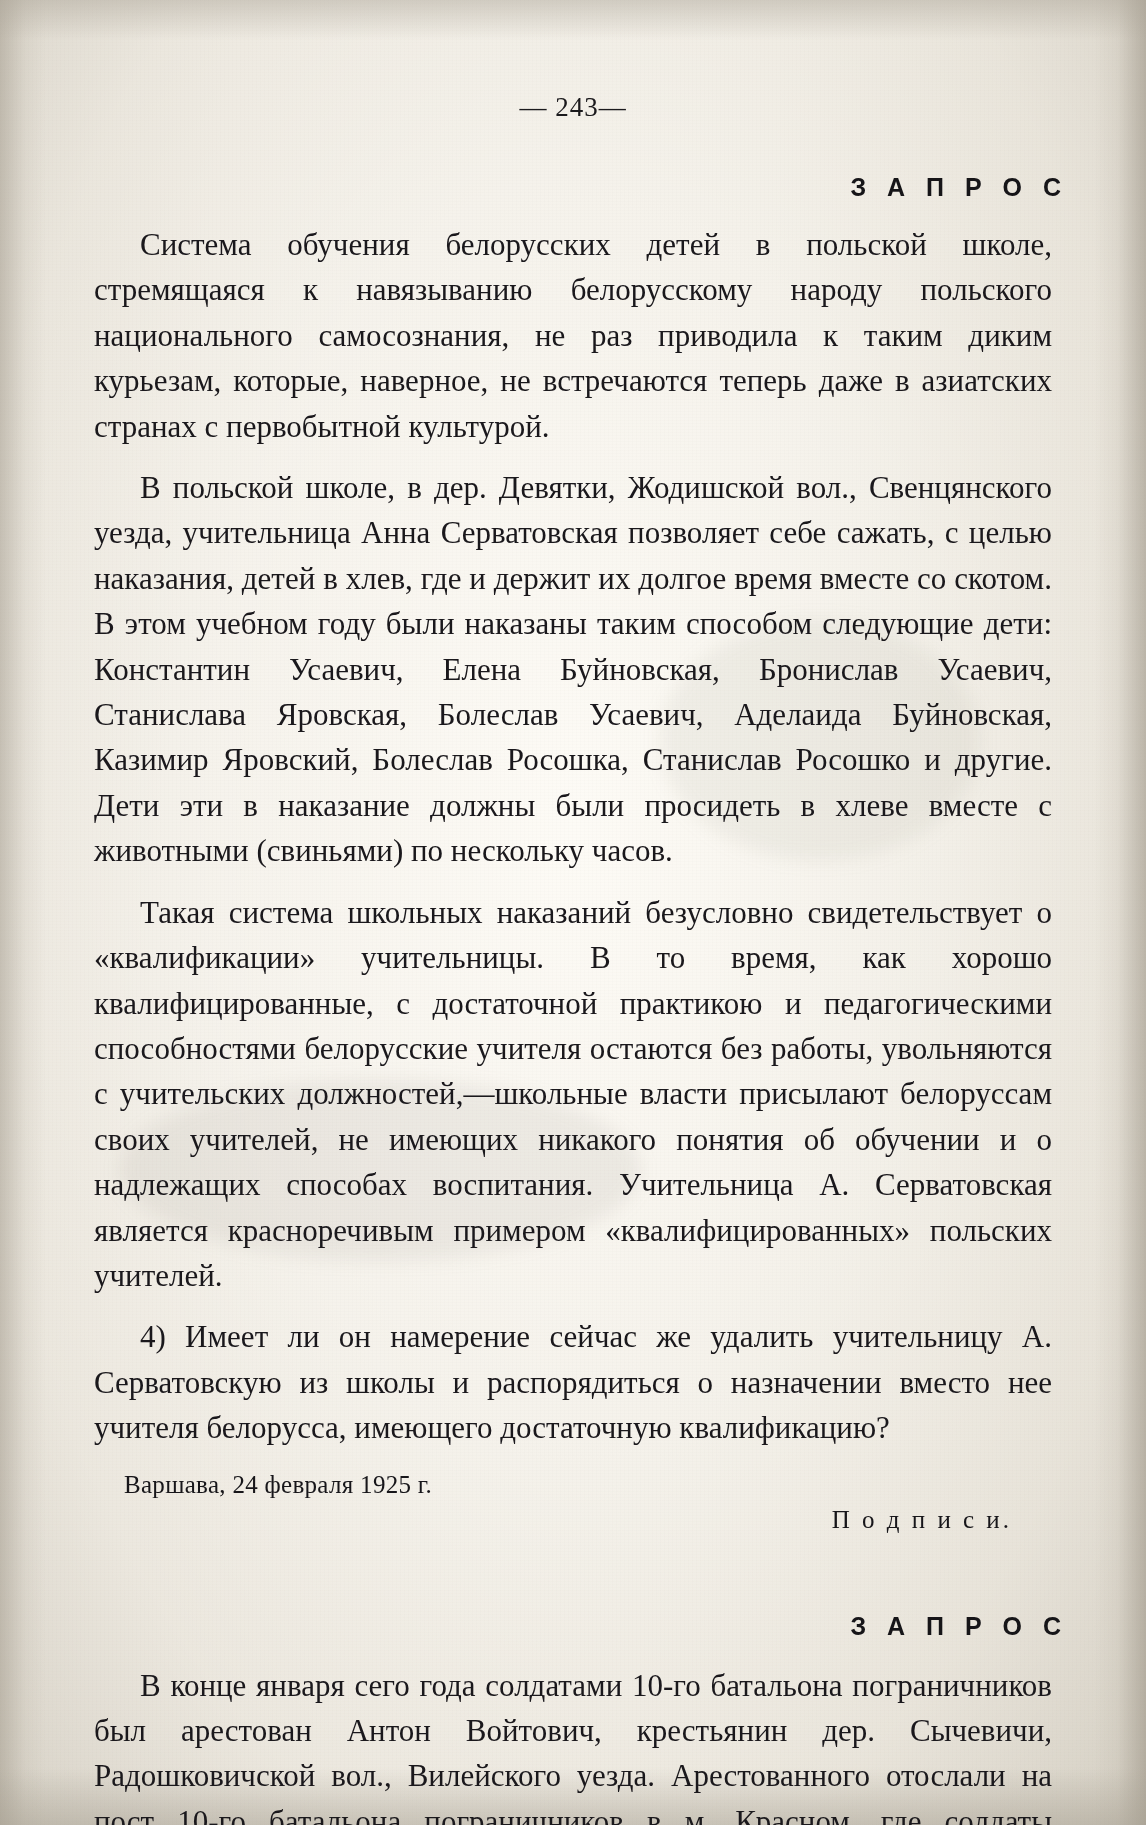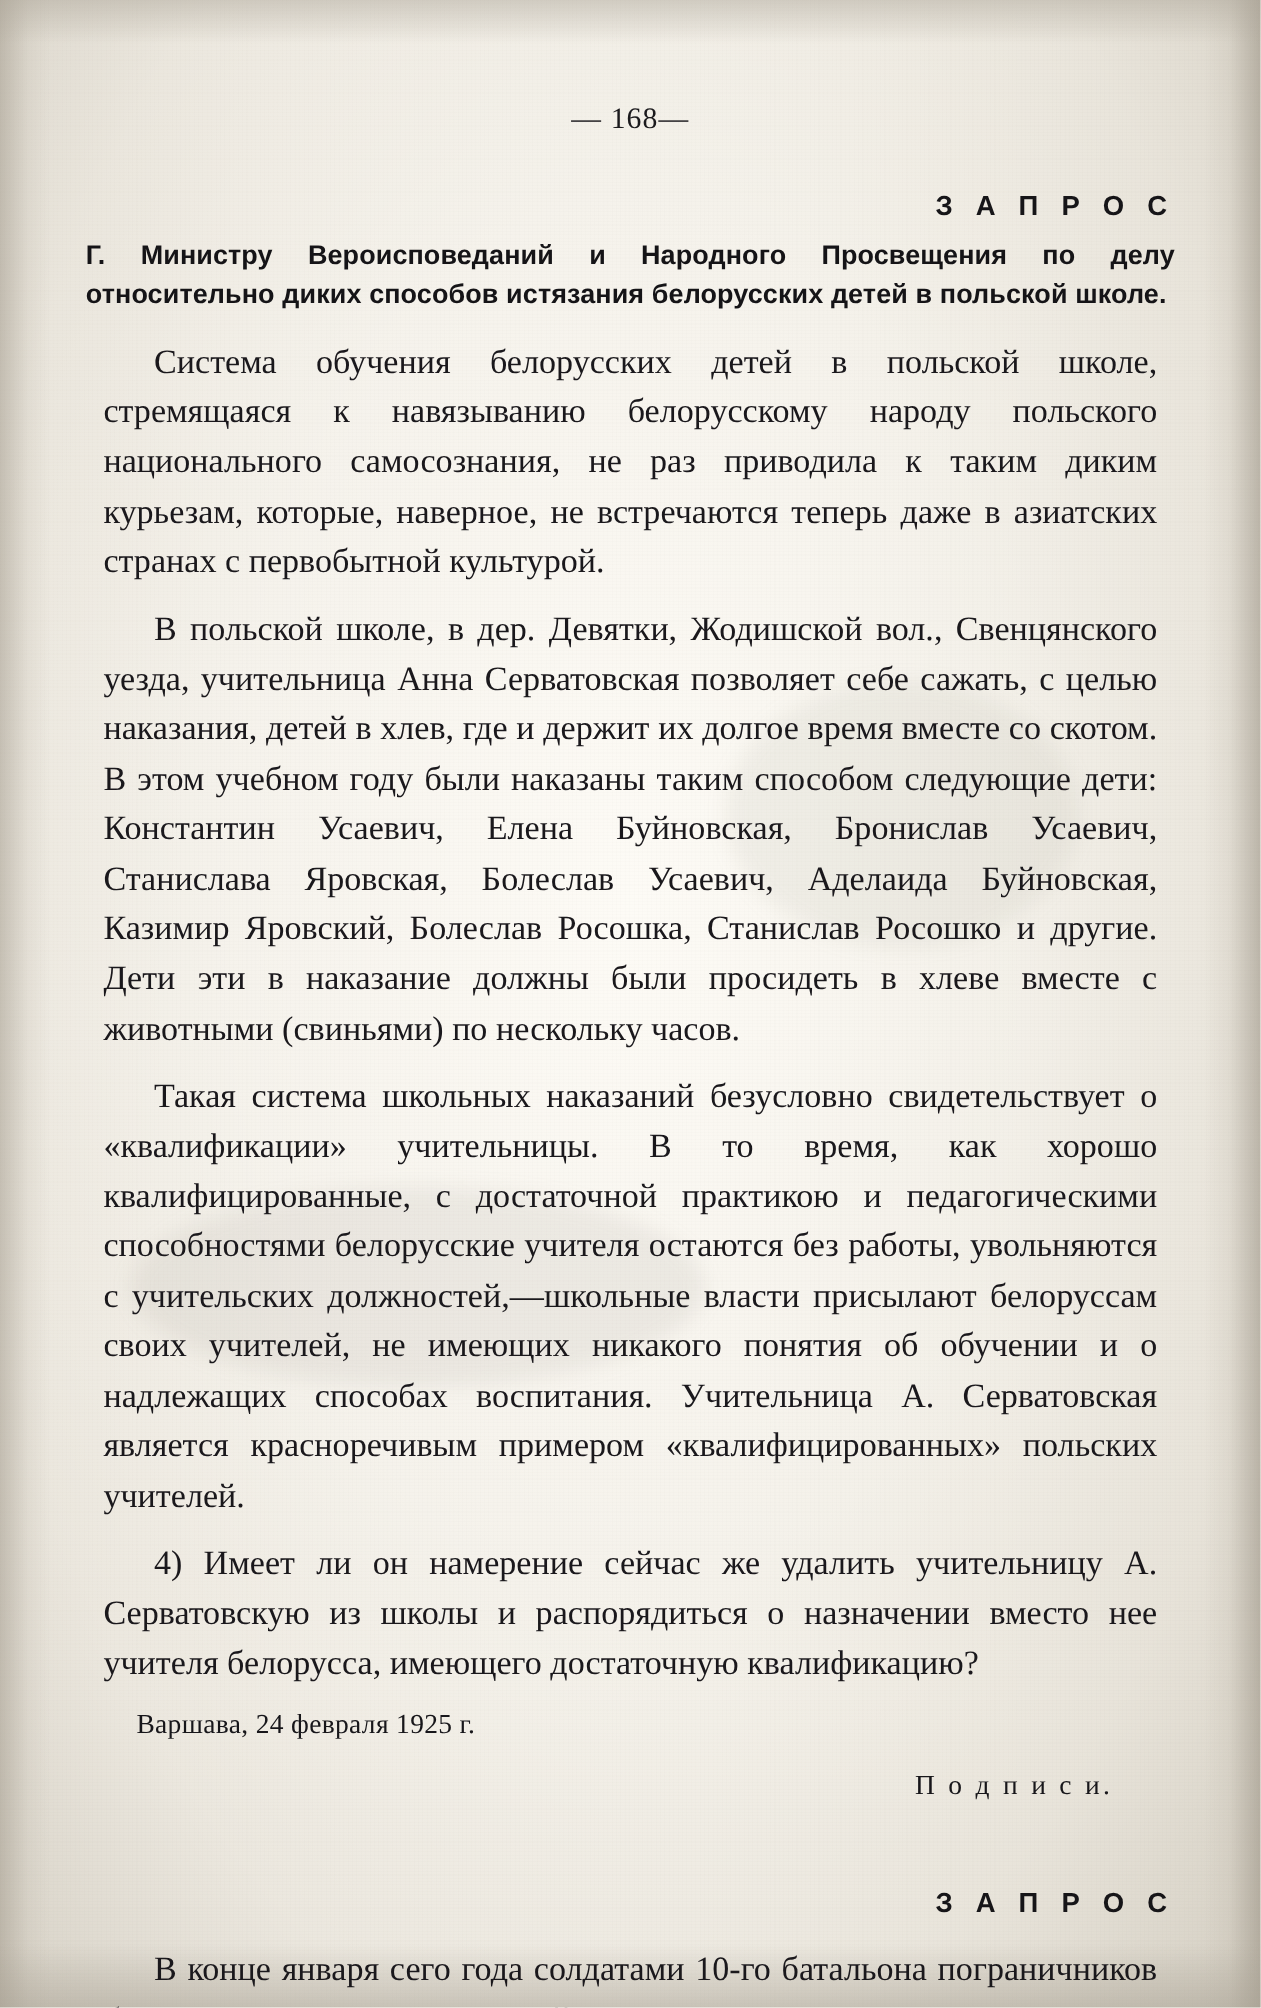--- a/index.html
+++ b/index.html
@@ -105,21 +105,21 @@
   p.body + p.body { margin-top: 2px; }
   .place-line {
     font-size: 25px;
     margin-top: 20px;
     text-indent: 46px;
     letter-spacing: .3px;
     font-family: "Liberation Serif", serif;
   }
   .signature {
     font-size: 25px;
-    margin-top: 28px;
+    margin-top: 7px;
     text-align: right;
     padding-right: 56px;
     letter-spacing: 3px;
     font-family: "Liberation Serif", serif;
   }
   .doc-title.second { margin-top: 78px; }
   .subtitle.second { margin-top: 16px; }
   .para-block { margin-top: 0; }
   .second-body { margin-top: 22px; }
   .smudge {
@@ -137,24 +137,23 @@
   <div class="edge-left"></div>
   <div class="edge-right"></div>
   <div class="edge-top"></div>
   <div class="edge-bottom"></div>
 
   <div class="smudge" style="left:120px;top:1080px;width:520px;height:180px;background:rgba(150,143,129,.12);"></div>
   <div class="smudge" style="left:660px;top:620px;width:320px;height:240px;background:rgba(150,143,129,.10);"></div>
 
   <div class="content">
 
-    <div class="folio">— 168—</div>
+    <div class="folio">— 243—</div>
 
     <div class="doc-title">З А П Р О С</div>
-    <div class="subtitle">Г. Министру Вероисповеданий и Народного Просвещения по делу относительно диких способов истязания белорусских детей в польской школе.</div>
 
     <div class="para-block">
       <p class="body first">Система обучения белорусских детей в польской школе, стремящаяся к навязыванию белорусскому народу польского национального самосознания, не раз приводила к таким диким курьезам, которые, наверное, не встречаются теперь даже в азиатских странах с первобытной культурой.</p>
       <p class="body">В польской школе, в дер. Девятки, Жодишской вол., Свенцянского уезда, учительница Анна Серватовская позволяет себе сажать, с целью наказания, детей в хлев, где и держит их долгое время вместе со скотом. В этом учебном году были наказаны таким способом следующие дети: Константин Усаевич, Елена Буйновская, Бронислав Усаевич, Станислава Яровская, Болеслав Усаевич, Аделаида Буйновская, Казимир Яровский, Болеслав Росошка, Станислав Росошко и другие. Дети эти в наказание должны были просидеть в хлеве вместе с животными (свиньями) по нескольку часов.</p>
       <p class="body">Такая система школьных наказаний безусловно свидетельствует о «квалификации» учительницы. В то время, как хорошо квалифицированные, с достаточной практикою и педагогическими способностями белорусские учителя остаются без работы, увольняются с учительских должностей,—школьные власти присылают белоруссам своих учителей, не имеющих никакого понятия об обучении и о надлежащих способах воспитания. Учительница А. Серватовская является красноречивым примером «квалифицированных» польских учителей.</p>
       <p class="body">4) Имеет ли он намерение сейчас же удалить учительницу А. Серватовскую из школы и распорядиться о назначении вместо нее учителя белорусса, имеющего достаточную квалификацию?</p>
     </div>
 
     <div class="place-line">Варшава, 24 февраля 1925 г.</div>
     <div class="signature">П о д п и с и.</div>

